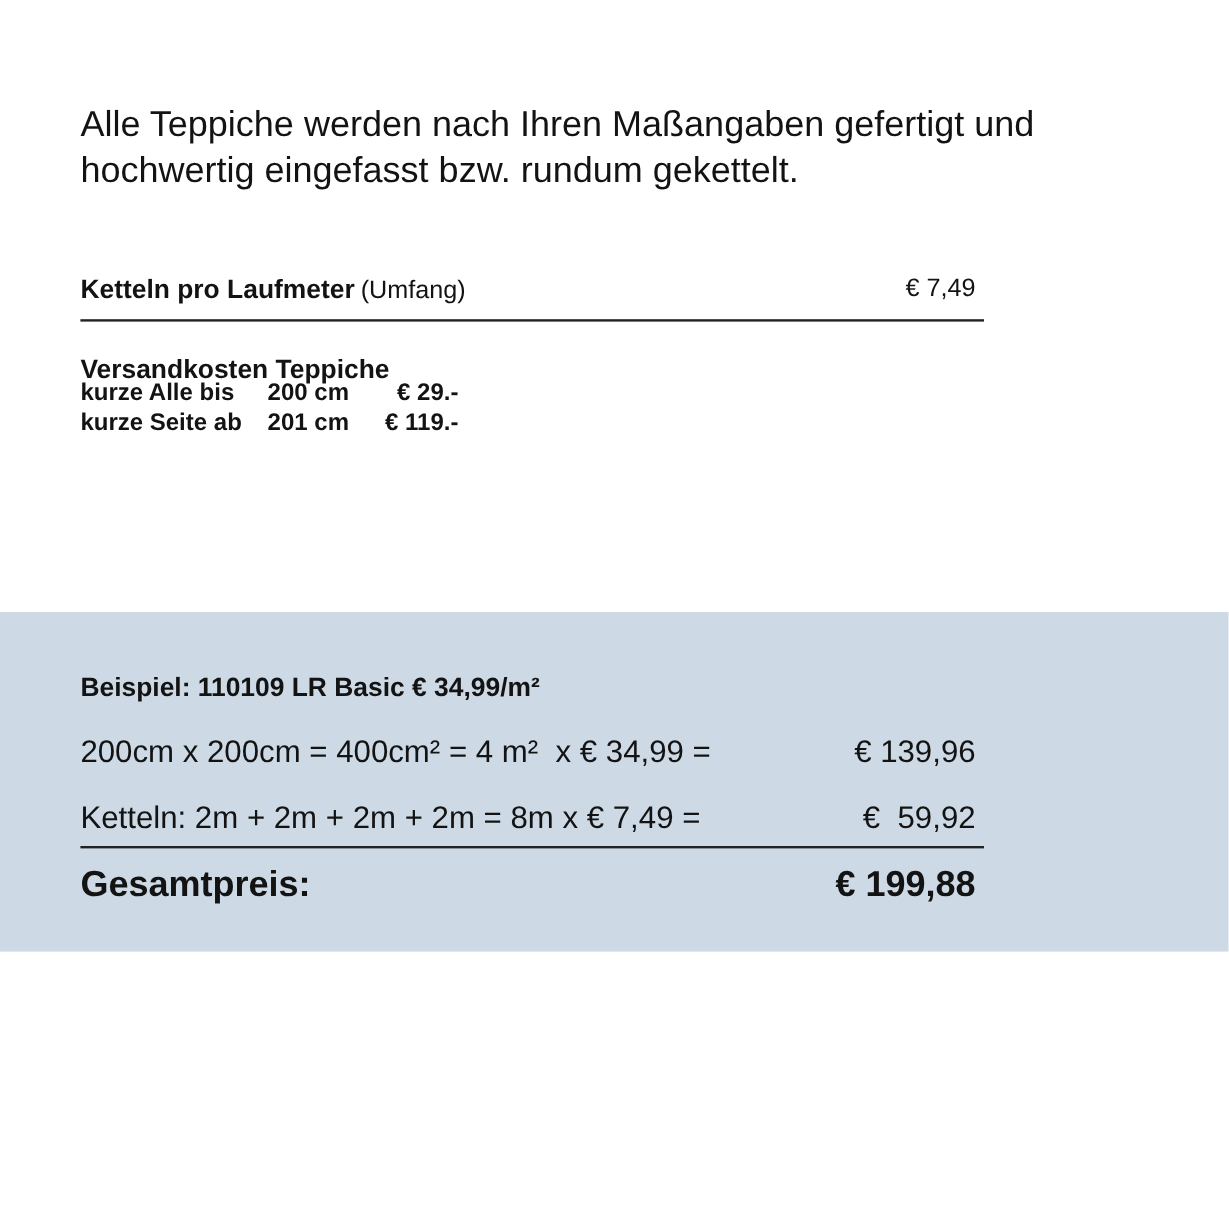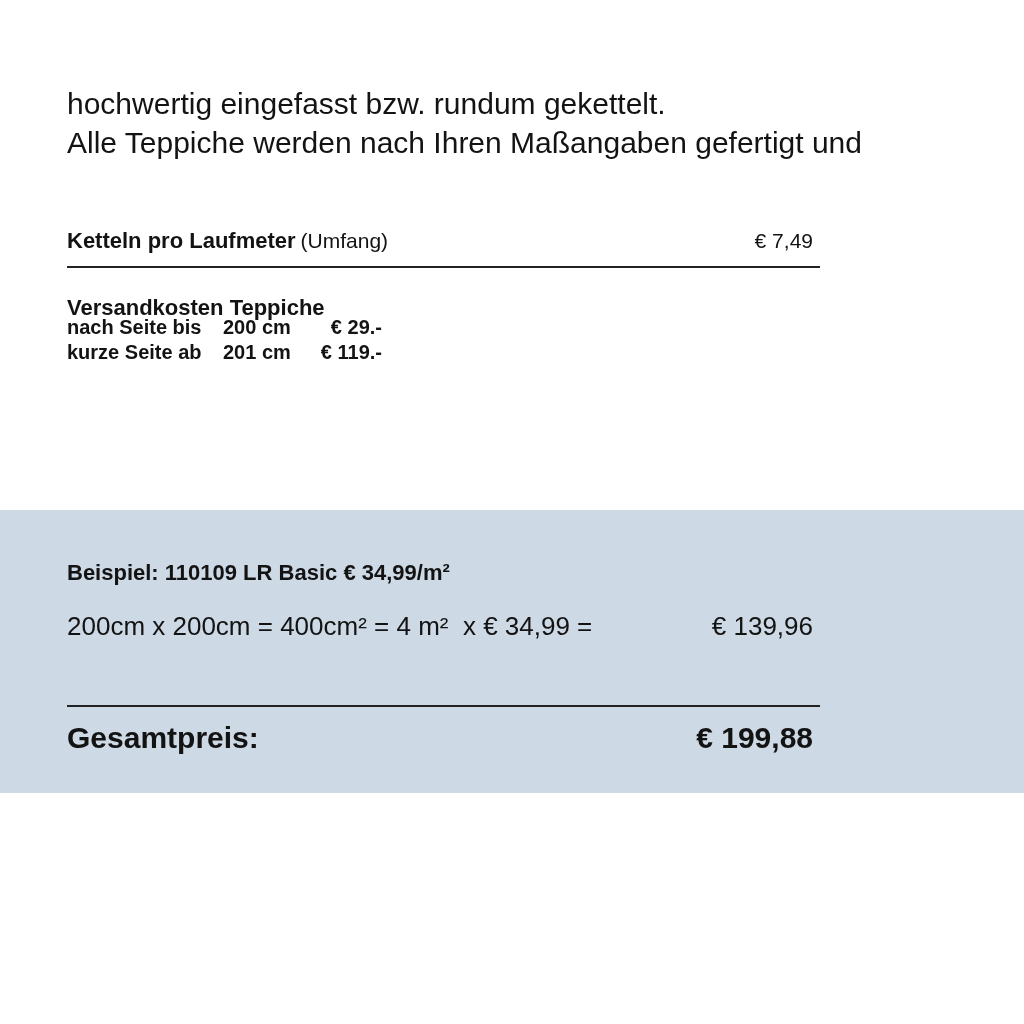--- a/index.html
+++ b/index.html
@@ -112,56 +112,60 @@
     font-size: 30px;
     font-weight: 700;
   }
 </style>
 </head>
 <body>
 
 <div class="page" style="color: rgb(19, 19, 19);">
 
   <div class="intro">
+    <div>Alle Teppiche werden nach Ihren Maßangaben gefertigt und</div>
     <div>hochwertig eingefasst bzw. rundum gekettelt.</div>
-    <div>Alle Teppiche werden nach Ihren Maßangaben gefertigt und</div>
   </div>
 
   <div class="ketteln-row">
     <div>
       <span class="ketteln-label-main">Ketteln pro Laufmeter</span><span class="ketteln-label-suffix">(Umfang)</span>
     </div>
     <div class="ketteln-price">€ 7,49</div>
   </div>
 
   <div class="rule rule-top" style="background: rgb(34, 34, 34);"></div>
 
   <div class="versand-heading">Versandkosten Teppiche</div>
 
   <div class="versand-row versand-row-1">
-    <span class="vcol-label">nach Seite bis</span>
+    <span class="vcol-label">kurze Alle bis</span>
     <span class="vcol-size">200 cm</span>
     <span class="vcol-price">€ 29.-</span>
   </div>
 
   <div class="versand-row versand-row-2">
     <span class="vcol-label">kurze Seite ab</span>
     <span class="vcol-size">201 cm</span>
     <span class="vcol-price">€ 119.-</span>
   </div>
 
   <div class="beispiel-box" style="background: rgb(205, 217, 229);"></div>
 
   <div class="b-heading">Beispiel: 110109 LR Basic € 34,99/m²</div>
 
   <div class="calc-row calc-row-1">
     <span>200cm x 200cm = 400cm² = 4 m²&nbsp; x € 34,99 =</span>
     <span>€ 139,96</span>
   </div>
 
+  <div class="calc-row calc-row-2">
+    <span>Ketteln: 2m + 2m + 2m + 2m = 8m x € 7,49 =</span>
+    <span>€&nbsp; 59,92</span>
+  </div>
 
   <div class="rule rule-total" style="background: rgb(34, 34, 34);"></div>
 
   <div class="total-row">
     <span>Gesamtpreis:</span>
     <span>€ 199,88</span>
   </div>
 
 </div>
 

